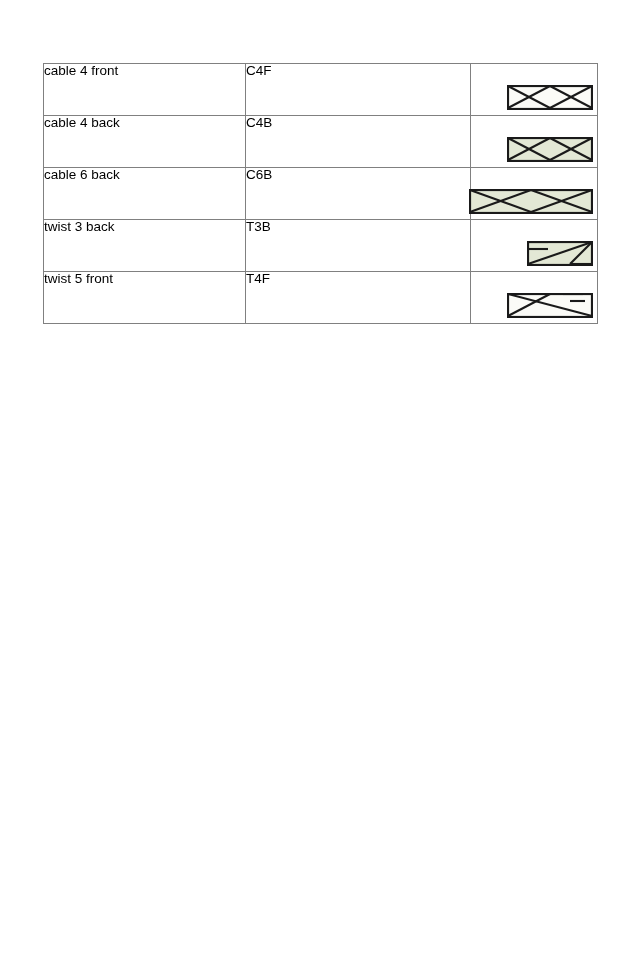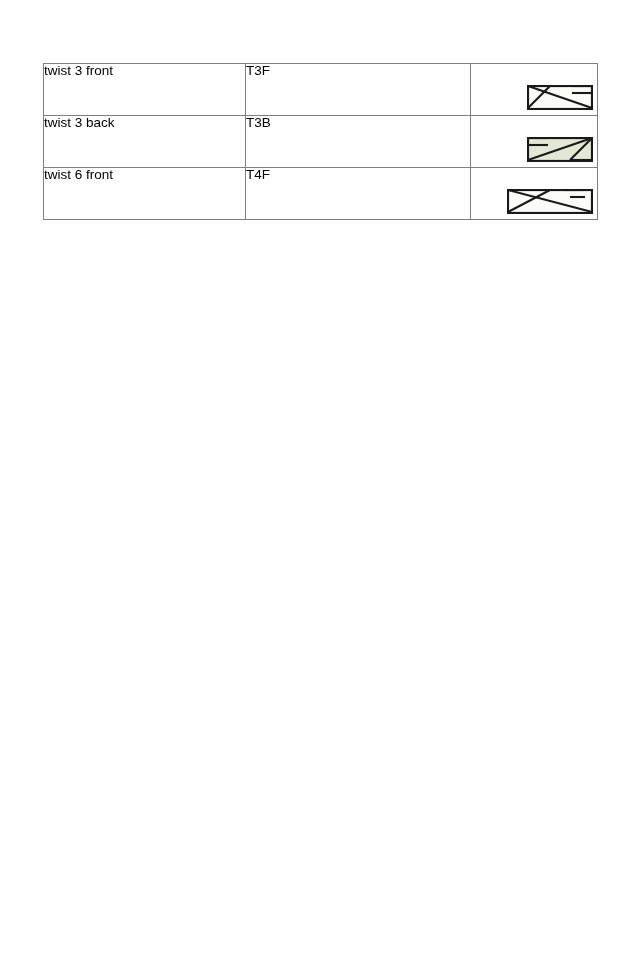--- a/index.html
+++ b/index.html
@@ -90,59 +90,89 @@
 <div class="page">
 
   <table class="symbol-table">
     <colgroup>
       <col class="col-name">
       <col class="col-abbr">
       <col class="col-symbol">
     </colgroup>
     <tbody>
 
-
-
-
-
       <tr>
-        <td class="cell-text">twist 3 front</td>
-        <td class="cell-text">T3F</td>
+        <td class="cell-text">cable 4 front</td>
+        <td class="cell-text">C4F</td>
         <td class="cell-symbol">
           <span class="symbol-wrap">
-            <svg width="66" height="25" viewBox="0 0 66 25" xmlns="http://www.w3.org/2000/svg">
-              <rect class="sym-outline sym-fill-plain" x="1.05" y="1.05" width="63.9" height="22.9"></rect>
-              <path class="sym-line" d="M1 1 L65 23"></path>
-              <path class="sym-line" d="M1 23 L23 1"></path>
-              <path class="sym-line" d="M45 1 L65 1"></path>
-              <path class="sym-line" d="M45 8 L65 8"></path>
+            <svg width="86" height="25" viewBox="0 0 86 25" xmlns="http://www.w3.org/2000/svg">
+              <rect class="sym-outline sym-fill-plain" x="1.05" y="1.05" width="83.9" height="22.9"></rect>
+              <path class="sym-line" d="M1 1 L43 23"></path>
+              <path class="sym-line" d="M1 23 L43 1"></path>
+              <path class="sym-line" d="M43 1 L85 23"></path>
+              <path class="sym-line" d="M43 23 L85 1"></path>
             </svg>
           </span>
         </td>
       </tr>
+
+      <tr>
+        <td class="cell-text">cable 4 back</td>
+        <td class="cell-text">C4B</td>
+        <td class="cell-symbol">
+          <span class="symbol-wrap">
+            <svg width="86" height="25" viewBox="0 0 86 25" xmlns="http://www.w3.org/2000/svg">
+              <rect class="sym-outline sym-fill-green" x="1.05" y="1.05" width="83.9" height="22.9"></rect>
+              <path class="sym-line" d="M1 1 L43 23"></path>
+              <path class="sym-line" d="M1 23 L43 1"></path>
+              <path class="sym-line" d="M43 1 L85 23"></path>
+              <path class="sym-line" d="M43 23 L85 1"></path>
+            </svg>
+          </span>
+        </td>
+      </tr>
+
+
+      <tr>
+        <td class="cell-text">cable 6 back</td>
+        <td class="cell-text">C6B</td>
+        <td class="cell-symbol">
+          <span class="symbol-wrap">
+            <svg width="124" height="25" viewBox="0 0 124 25" xmlns="http://www.w3.org/2000/svg">
+              <rect class="sym-outline sym-fill-green" x="1.05" y="1.05" width="121.9" height="22.9"></rect>
+              <path class="sym-line" d="M1 1 L62 23"></path>
+              <path class="sym-line" d="M1 23 L62 1"></path>
+              <path class="sym-line" d="M62 1 L123 23"></path>
+              <path class="sym-line" d="M62 23 L123 1"></path>
+            </svg>
+          </span>
+        </td>
+      </tr>
+
 
       <tr>
         <td class="cell-text">twist 3 back</td>
         <td class="cell-text">T3B</td>
         <td class="cell-symbol">
           <span class="symbol-wrap">
             <svg width="66" height="25" viewBox="0 0 66 25" xmlns="http://www.w3.org/2000/svg">
               <rect class="sym-outline sym-fill-green" x="1.05" y="1.05" width="63.9" height="22.9"></rect>
               <path class="sym-line" d="M1 23 L65 1"></path>
               <path class="sym-line" d="M43 23 L65 1"></path>
               <path class="sym-line" d="M1 1 L21 1"></path>
               <path class="sym-line" d="M1 8 L21 8"></path>
               <path class="sym-line" d="M43 23 L65 23"></path>
             </svg>
           </span>
         </td>
       </tr>
 
       <tr>
-        <td class="cell-text">twist 6 front</td>
+        <td class="cell-text">twist 5 front</td>
         <td class="cell-text">T4F</td>
         <td class="cell-symbol">
           <span class="symbol-wrap">
             <svg width="86" height="25" viewBox="0 0 86 25" xmlns="http://www.w3.org/2000/svg">
               <rect class="sym-outline sym-fill-plain" x="1.05" y="1.05" width="83.9" height="22.9"></rect>
               <path class="sym-line" d="M1 1 L85 23"></path>
               <path class="sym-line" d="M1 23 L43 1"></path>
               <path class="sym-line" d="M56 1 L76 1"></path>
               <path class="sym-line" d="M63 8 L78 8"></path>
             </svg>

